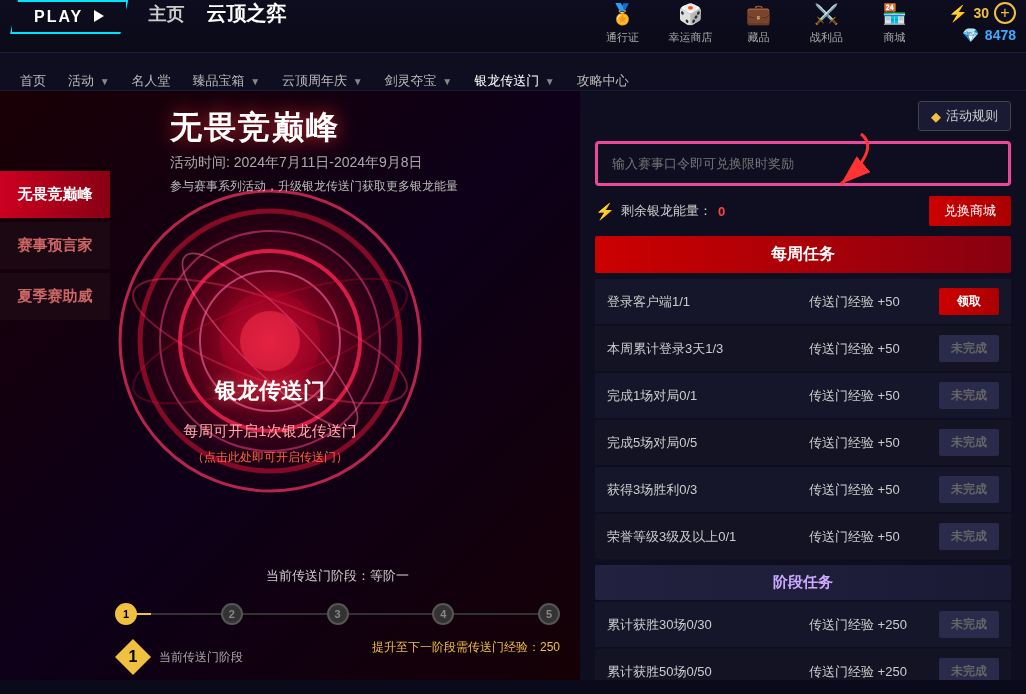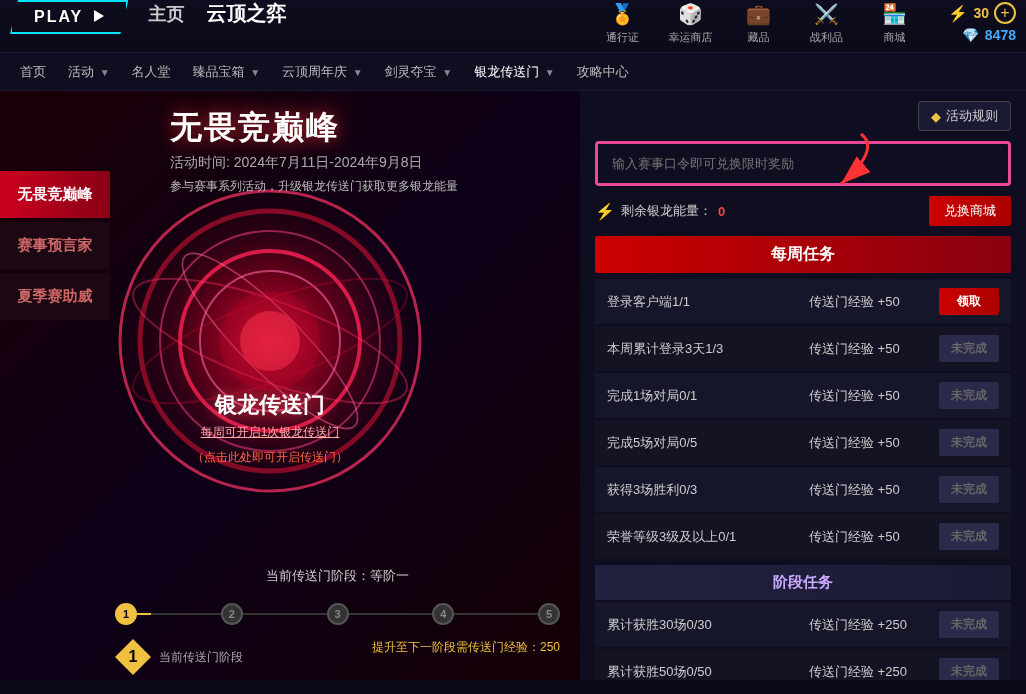--- a/index.html
+++ b/index.html
@@ -112,21 +112,21 @@
       display: flex;
       align-items: center;
       gap: 5px;
     }
 
     
     .secondary-nav {
       height: 38px;
       background: #0e0e20;
       display: flex;
-      align-items: center;
+      align-items: flex-end;
       padding: 0 20px;
       gap: 22px;
       font-size: 13px;
       color: #bbb;
       border-bottom: 1px solid #1a1a35;
       position: relative;
       z-index: 10;
     }
     .secondary-nav span {
       cursor: pointer;
@@ -235,24 +235,23 @@
       text-align: center;
       z-index: 5;
     }
     .portal-title {
       font-size: 22px;
       font-weight: bold;
       color: #fff;
       text-shadow: 0 0 15px rgba(255,100,100,0.8);
     }
     .portal-subtitle {
-      font-size: 12px;
+      font-size: 15px;
       color: #ffaaaa;
-      margin-top: 4px;
-      text-decoration: underline;
+      margin-top: 16px;
     }
     .portal-click-hint {
       font-size: 12px;
       color: #ff6644;
       margin-top: 8px;
     }
 
     
     .progress-area {
       position: absolute;

